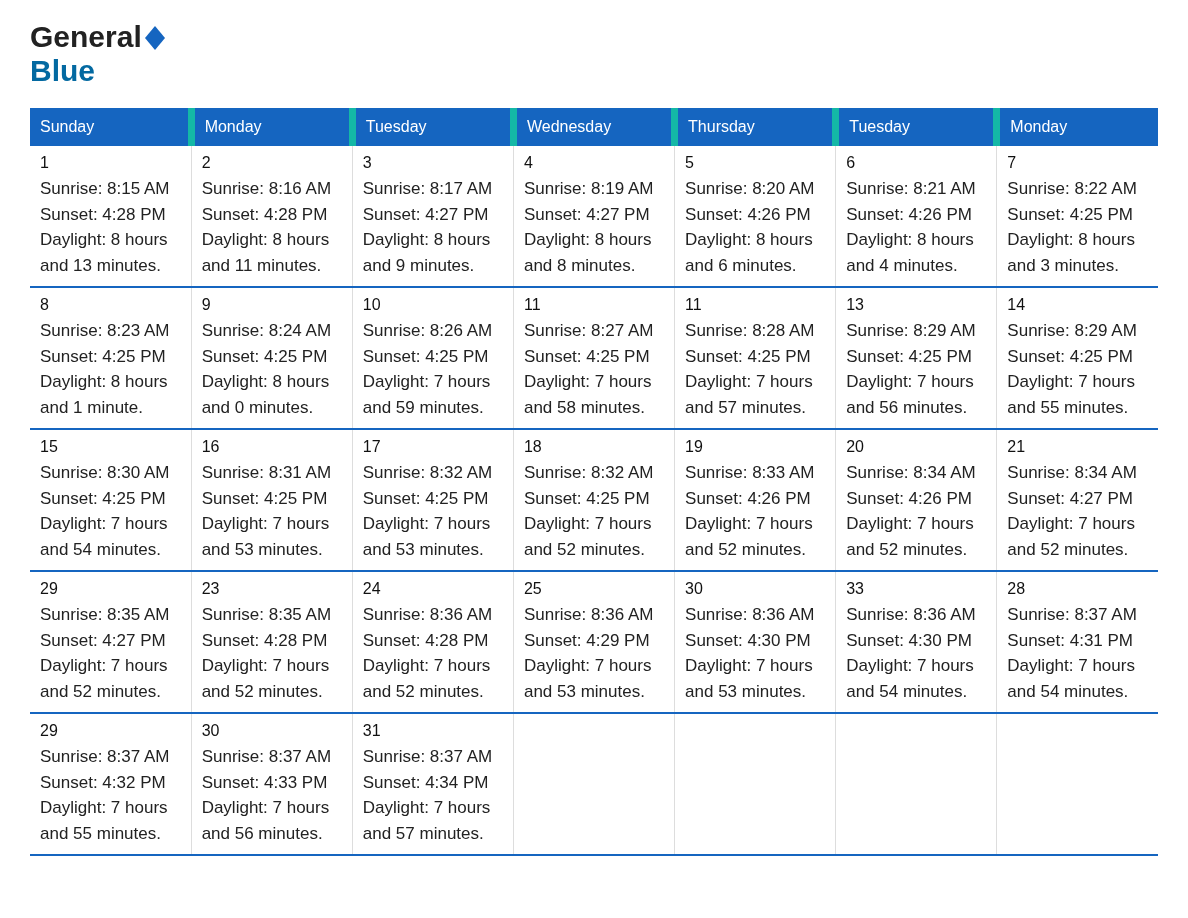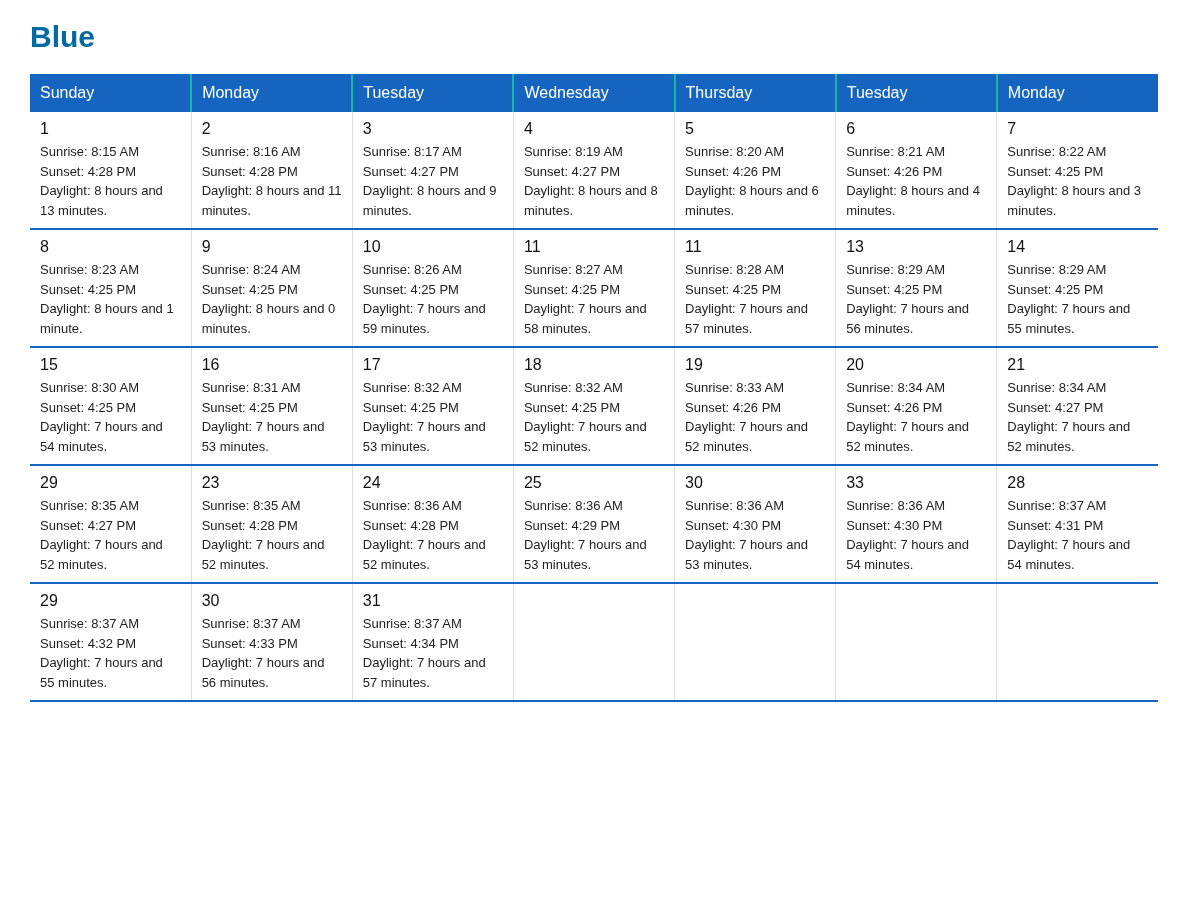--- a/index.html
+++ b/index.html
@@ -41,21 +41,21 @@
     }
     thead tr {
       background-color: #1565c0;
     }
     thead th {
       color: #fff;
       font-size: 16px;
       font-weight: normal;
       padding: 10px 10px;
       text-align: left;
-      border-right: 2px solid #14b8a6;
+      border-right: 7px solid #14b8a6;
     }
     thead th:last-child { border-right: none; }
     tbody tr {
       border-bottom: 2px solid #1565c0;
     }
     tbody td {
       vertical-align: top;
       padding: 8px 10px;
       font-size: 13.5px;
       color: #222;
@@ -64,40 +64,47 @@
     }
     tbody td:last-child { border-right: none; }
     .day-number {
       font-size: 16px;
       font-weight: normal;
       color: #111;
       display: block;
       margin-bottom: 4px;
     }
     .day-info {
-      font-size: 13px;
+      font-size: 17px;
       color: #222;
       line-height: 1.5;
     }
     .logo-name {
       font-size: 30px;
       font-weight: bold;
       color: #222;
     }
     .logo-blue {
       font-size: 30px;
       font-weight: bold;
       color: #0369a1;
     }
   </style>
 </head>
 <body>
 
 <div class="header">
   <div class="logo">
+    <div style="display:flex;align-items:center;">
+      <span class="logo-name">General</span>
+      <span style="display:inline-flex;flex-direction:column;margin-left:3px;margin-top:2px;">
+        <span style="width:0;height:0;border-left:10px solid transparent;border-right:10px solid transparent;border-bottom:12px solid #1565c0;display:block;"></span>
+        <span style="width:0;height:0;border-left:10px solid transparent;border-right:10px solid transparent;border-top:12px solid #1565c0;display:block;"></span>
+      </span>
+    </div>
     <div>
       <span class="logo-blue">Blue</span>
     </div>
   </div>
   <div class="title-block">
     <h1></h1>
     <h2></h2>
   </div>
 </div>
 

